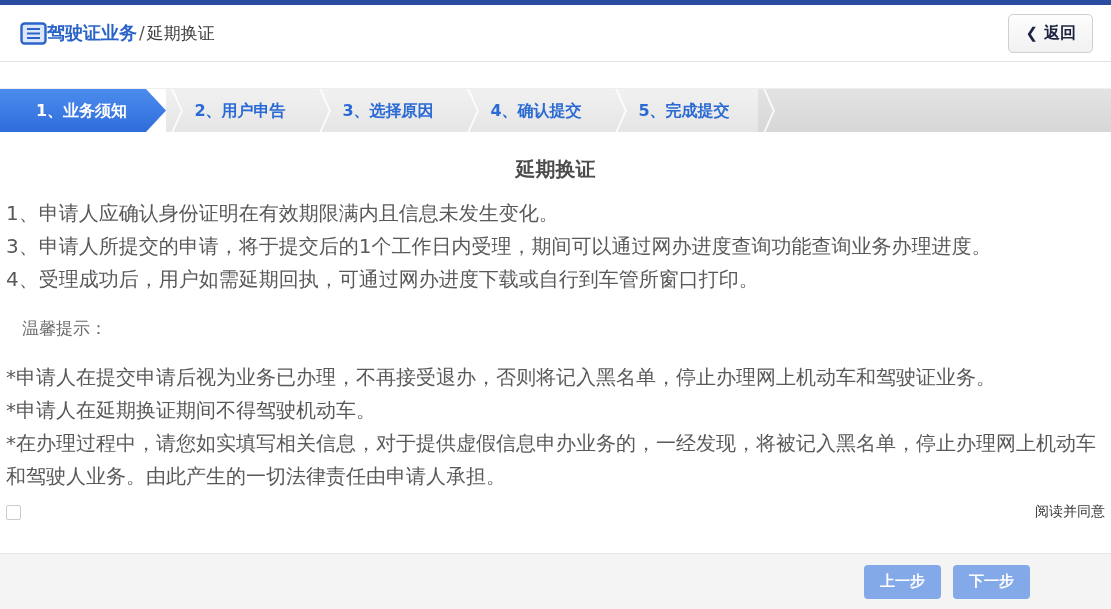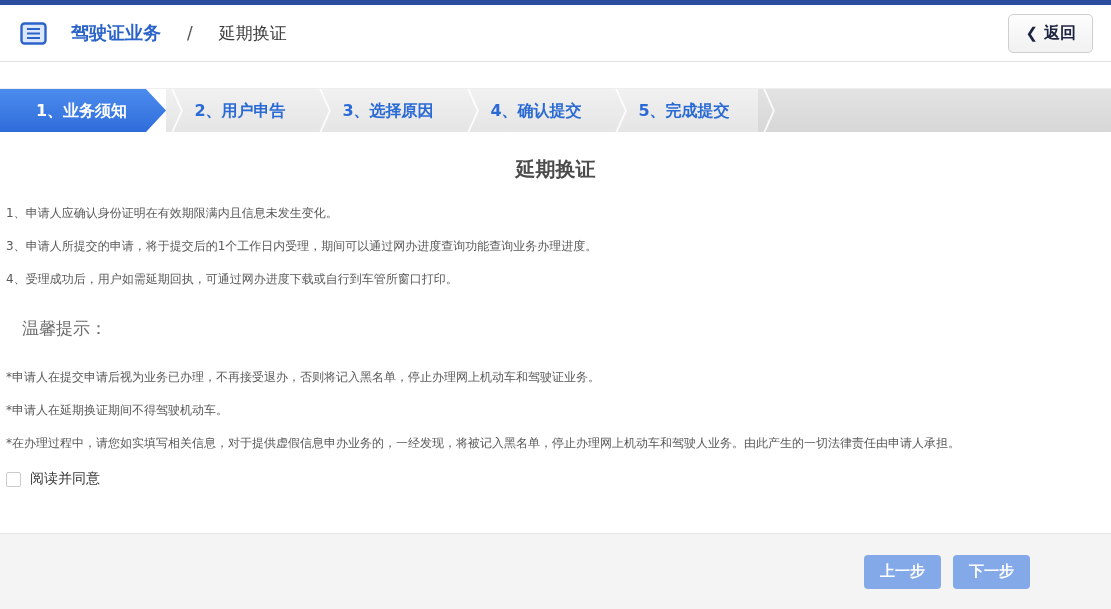--- a/index.html
+++ b/index.html
@@ -11,21 +11,21 @@
   .page{display:flex;flex-direction:column;width:1111px;height:609px;background:#fff;}
 
   
   .topbar{height:5px;background:var(--topbar-blue,#2a4da0);flex:0 0 auto;}
 
   
   header{
     flex:0 0 auto;height:57px;display:flex;align-items:center;justify-content:space-between;
     padding:0 18px 0 20px;border-bottom:1px solid #e2e2e2;background:#fff;box-sizing:border-box;
   }
-  .breadcrumb{display:flex;align-items:center;gap:24px;}
+  .breadcrumb{display:flex;align-items:center;gap:0;}
   .bc-icon{display:inline-flex;align-items:center;}
   .bc-section{font-size:18px;font-weight:bold;color:var(--accent-blue,#2b63c9);text-decoration:none;cursor:pointer;}
   .bc-sep{font-size:17px;color:#555;margin:0 2px;}
   .bc-current{font-size:17px;color:#3a3a3a;}
   .back-btn{
     display:inline-flex;align-items:center;gap:6px;
     background:linear-gradient(180deg,#fdfdfd,#f1f1f1);
     border:1px solid #cfcfcf;border-radius:5px;
     padding:8px 16px;font-size:16px;font-weight:bold;color:#1c2340;cursor:pointer;
     font-family:inherit;
@@ -68,32 +68,32 @@
     content:"";position:absolute;left:8px;bottom:0;height:50%;width:2px;
     background:rgba(255,255,255,.85);transform:skewX(-24deg);
   }
 
   
   main{flex:1 1 auto;padding:0 6px;box-sizing:border-box;}
   h1.page-title{
     margin:24px 0 14px;text-align:center;
     font-size:20px;font-weight:bold;color:#4c4c4c;
   }
-  p.notice, p.tip{margin:0;font-size:12px;line-height:33px;color:#595959;}
+  p.notice, p.tip{margin:0;font-size:20px;line-height:33px;color:#595959;}
   p.tips-heading{margin:16px;font-size:17px;line-height:33px;color:#6b6b6b;}
-  .agree-row{display:flex;align-items:center;justify-content:flex-start;gap:9px;margin-top:10px;}
+  .agree-row{display:flex;align-items:center;justify-content:space-between;gap:9px;margin-top:10px;}
   .checkbox{
     width:15px;height:15px;border:1px solid #ccc;border-radius:2px;background:#fff;
     display:inline-block;cursor:pointer;box-sizing:border-box;
   }
   .agree-label{font-size:14px;color:#3a3a3a;}
 
   
   footer{
-    flex:0 0 auto;height:76px;background:#f4f4f4;border-top:1px solid #e5e5e5;
+    flex:0 0 auto;height:56px;background:#f4f4f4;border-top:1px solid #e5e5e5;
     display:flex;align-items:center;justify-content:flex-end;gap:12px;
     padding-right:81px;box-sizing:border-box;
   }
   .nav-btn{
     width:77px;height:34px;border:none;border-radius:4px;cursor:pointer;
     background:var(--button-blue,#84a9e8);color:#fff;font-size:15px;font-weight:bold;
     font-family:inherit;
   }
 </style>
 </head>

